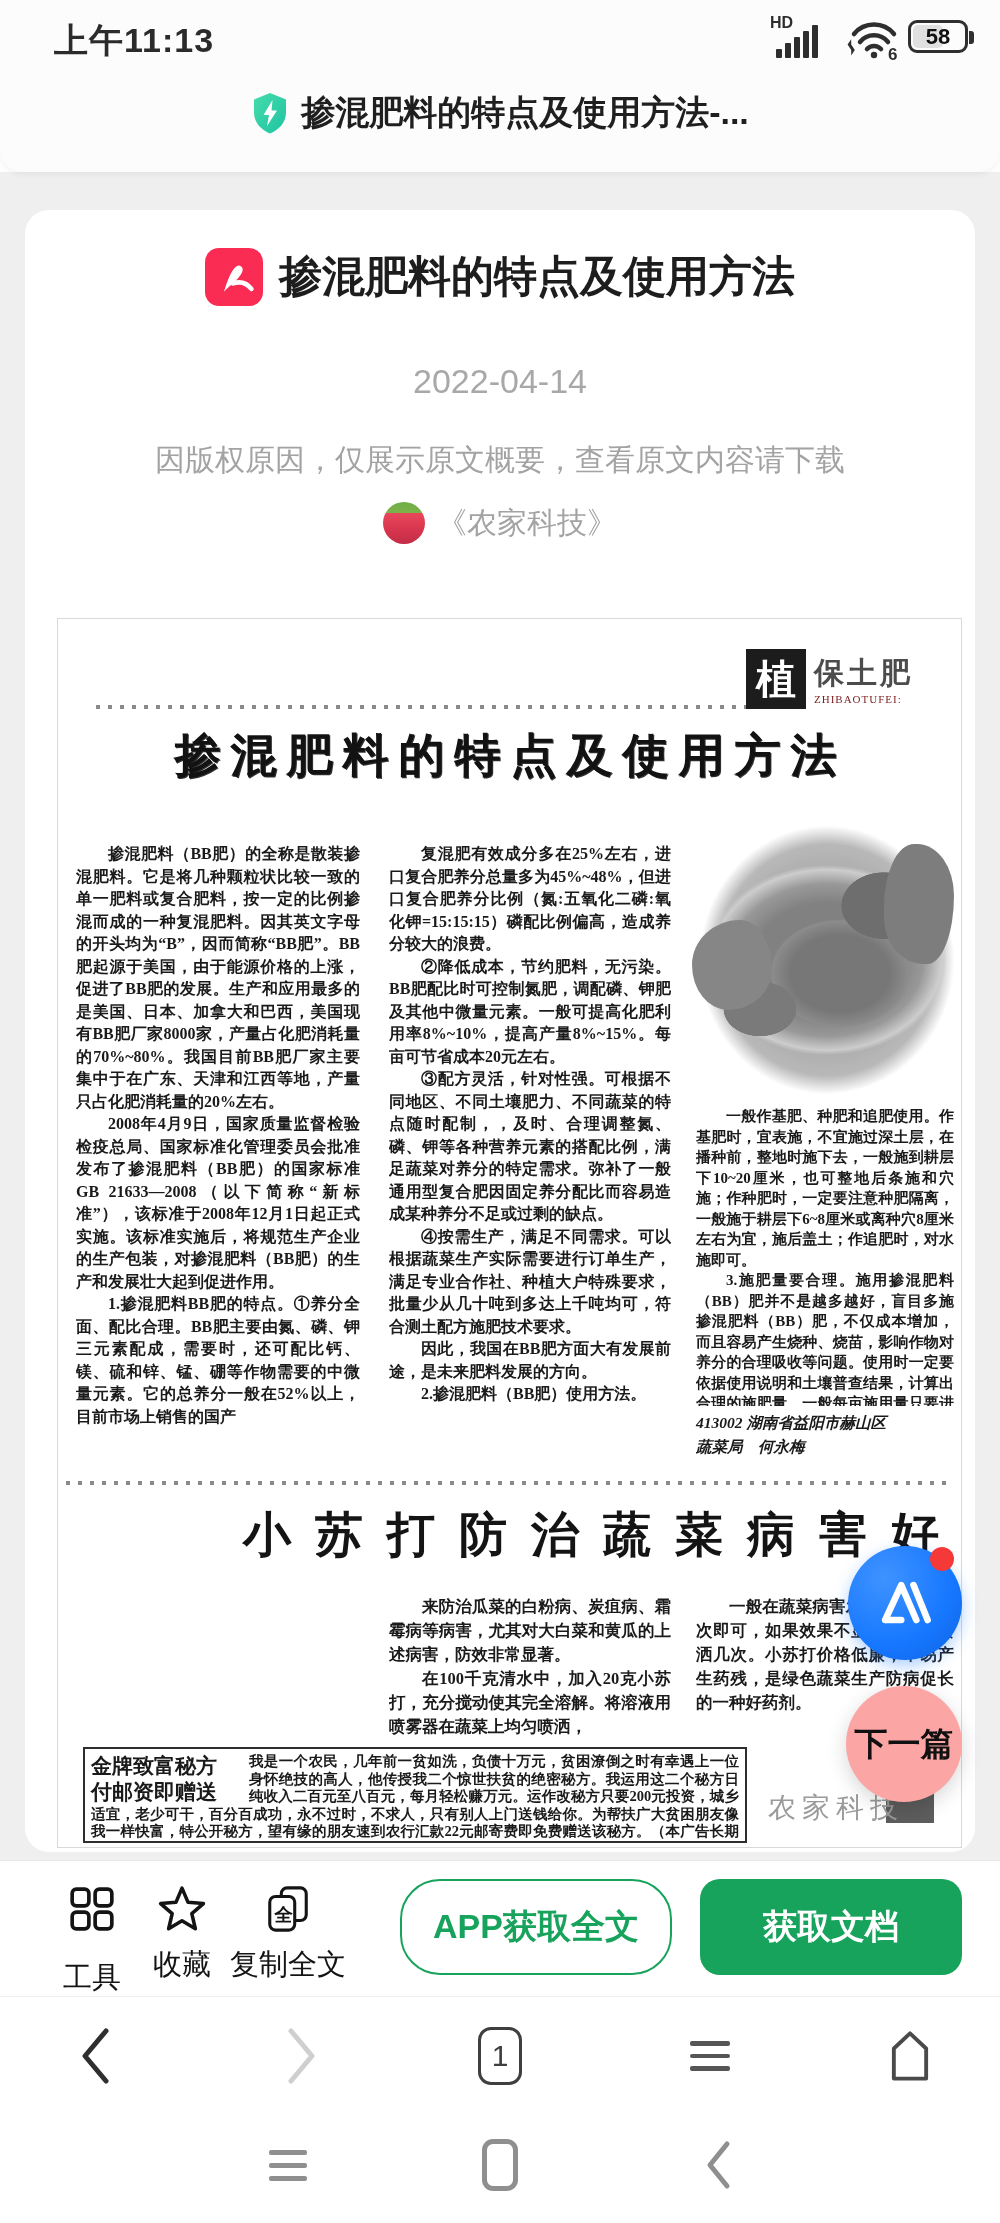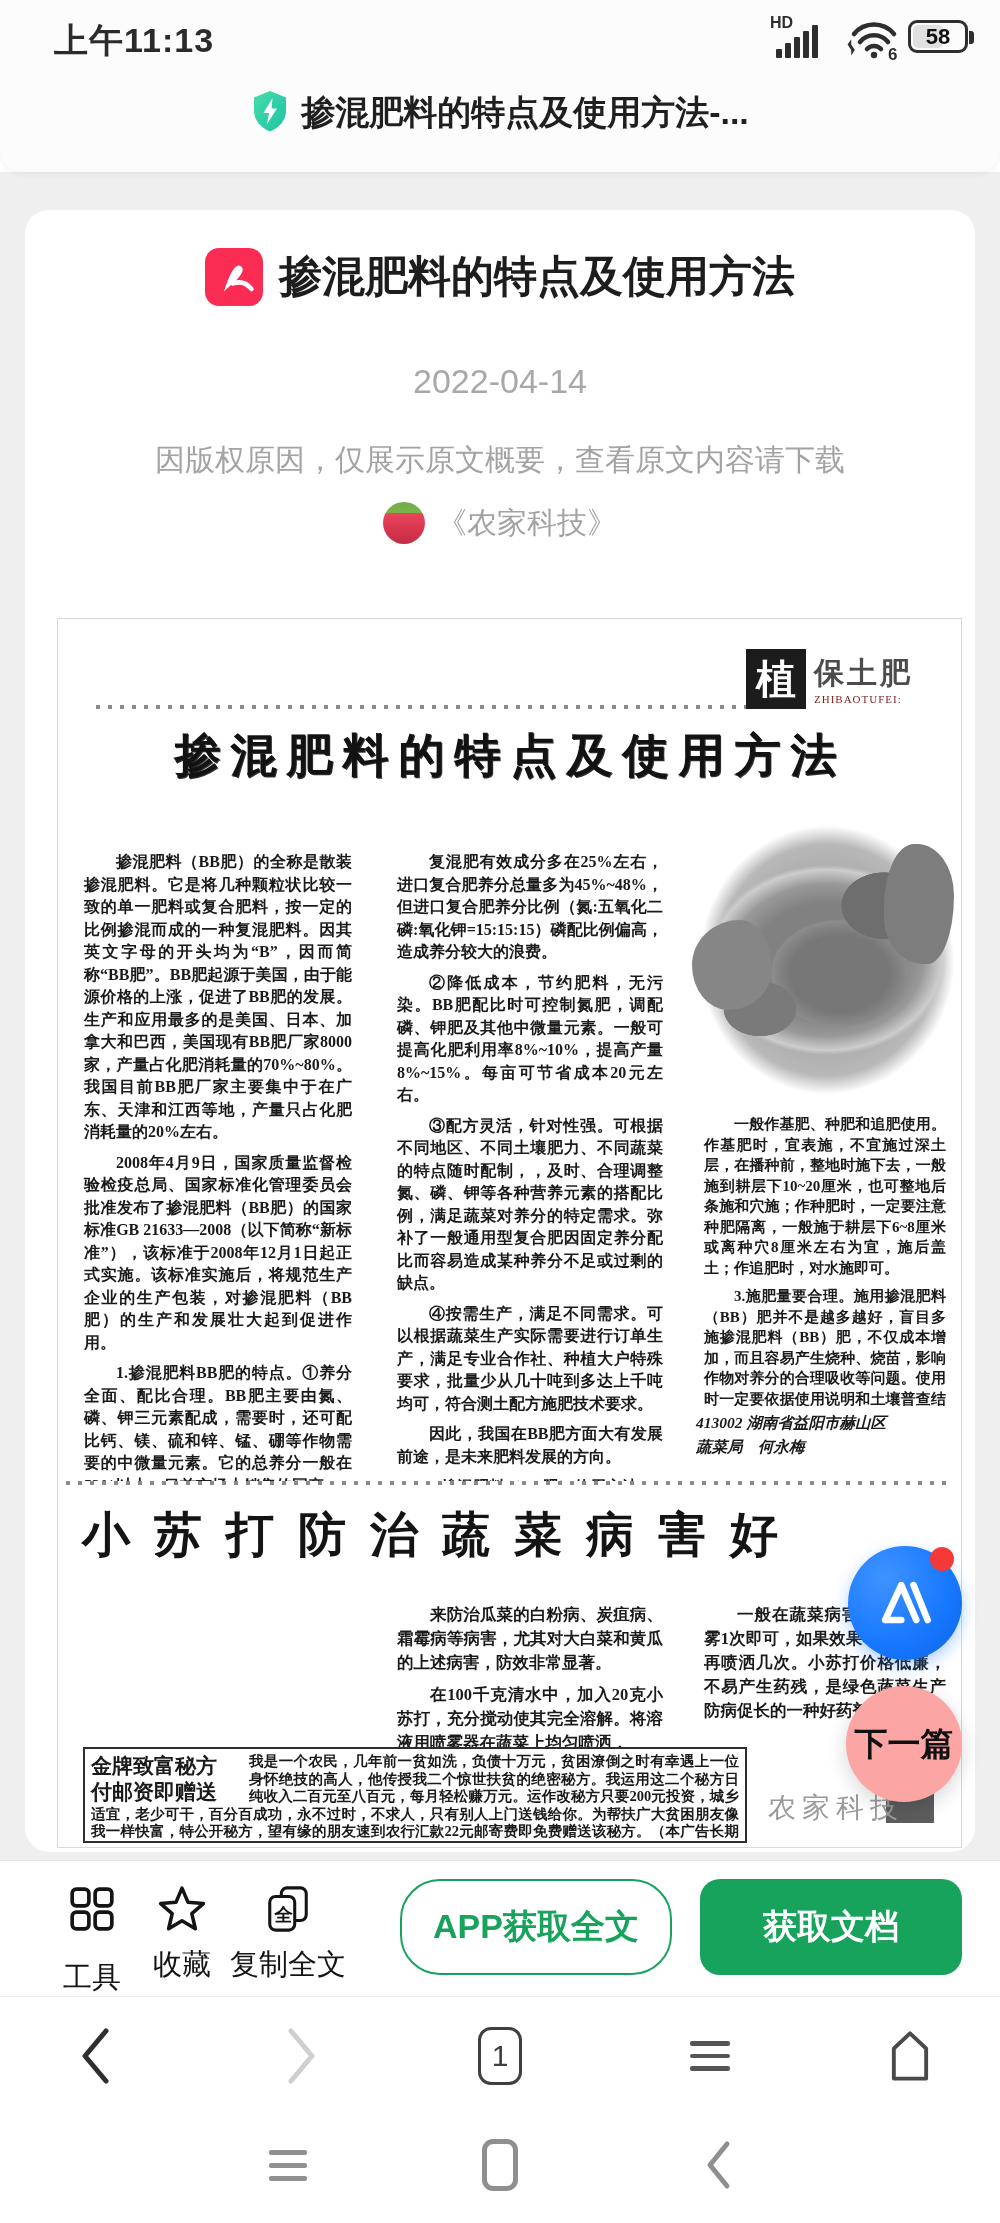--- a/index.html
+++ b/index.html
@@ -20,21 +20,21 @@
   .sig .hd{position:absolute;left:0;top:-2px;font-size:16px;font-weight:bold;color:#2e2e2e;}
   .sig .bars{position:absolute;left:6px;bottom:2px;display:flex;align-items:flex-end;gap:3px;}
   .sig .bars i{display:block;width:6px;background:#2e2e2e;border-radius:1px;}
   .wifi{position:absolute;left:846px;top:4px;width:56px;height:46px;}
   .batt{position:absolute;left:908px;top:10px;width:60px;height:33px;border:3px solid #2f2f2f;border-radius:9px;}
   .batt .fill{position:absolute;left:2px;top:2px;bottom:2px;width:55%;background:#e0e0e0;border-radius:5px;}
   .batt .num{position:absolute;inset:0;display:flex;align-items:center;justify-content:center;
              font-size:22px;font-weight:bold;color:#111;}
   .batt .nub{position:absolute;right:-9px;top:8px;width:5px;height:13px;background:#2f2f2f;border-radius:0 3px 3px 0;}
 
-  .title-row{position:absolute;left:0;top:90px;width:100%;display:flex;justify-content:center;gap:12px;}
+  .title-row{position:absolute;left:0;top:90px;width:100%;display:flex;align-items:center;justify-content:center;gap:12px;}
   .title-row .ttl{font-size:34px;font-weight:bold;color:#1f1f1f;}
 
   
   .page-bg{position:absolute;left:0;top:172px;width:1000px;height:1688px;background:var(--page-bg);}
   .card{position:absolute;left:25px;top:210px;width:950px;height:1642px;background:#fff;border-radius:24px;}
 
   .doc-head{position:absolute;left:25px;top:248px;width:950px;display:flex;align-items:center;justify-content:center;gap:16px;}
   .pdf-ic{width:58px;height:58px;border-radius:14px;background:var(--pdf-red);display:flex;align-items:center;justify-content:center;flex:0 0 auto;}
   .doc-title{font-size:43px;font-weight:bold;color:var(--ink);}
   .doc-date{position:absolute;left:25px;top:362px;width:950px;text-align:center;font-size:34px;color:#a8a8a8;}
@@ -52,21 +52,21 @@
                  display:flex;align-items:center;justify-content:center;font-size:40px;font-weight:bold;}
   .mast-logo .nm{position:absolute;left:68px;top:4px;font-size:30px;font-weight:bold;color:#4c4c4c;letter-spacing:3px;}
   .mast-logo .sub{position:absolute;left:68px;top:44px;font-size:11px;color:#7f1d1d;letter-spacing:1px;}
   .dotline{position:absolute;height:4px;background:repeating-linear-gradient(90deg,#8a8a8a 0 4px,transparent 4px 12px);}
   .dot1{left:38px;top:86px;width:650px;}
   .dot2{left:8px;top:862px;width:888px;}
   .a1-title{position:absolute;left:0;top:106px;width:905px;text-align:center;
             font-size:46px;font-weight:900;letter-spacing:10px;color:#121212;
             text-shadow:1px 1px 0 #333;}
   .colblock{position:absolute;overflow:hidden;text-align:justify;}
-  .colblock p{text-indent:2em;margin:8px;font-weight:600;}
+  .colblock p{text-indent:2em;margin:0;font-weight:600;}
   .a1c1{left:18px;top:224px;width:284px;height:638px;font-size:16px;line-height:22.5px;}
   .a1c2{left:331px;top:224px;width:282px;height:638px;font-size:16px;line-height:22.5px;}
   .a1c3{left:638px;top:487px;width:258px;height:300px;font-size:15px;line-height:20.5px;}
   .byline{position:absolute;left:638px;top:792px;width:258px;font-size:15.5px;line-height:24px;
           font-style:italic;font-weight:600;text-align:left;}
   .byline p{margin:0;}
 
   .photo{position:absolute;left:640px;top:205px;width:258px;height:272px;
          background:
            radial-gradient(60px 45px at 24% 68%,#7a7a7a 0 60%,transparent 61%),
@@ -74,21 +74,21 @@
            radial-gradient(90px 70px at 55% 55%,#777 0 55%,#8b8b8b 75%,transparent 78%),
            radial-gradient(120px 95px at 50% 50%,#818181 0 60%,#979797 80%,#c9c9c9 95%,transparent 100%),
            radial-gradient(closest-side at 50% 50%,#8d8d8d,#b5b5b5 85%,#ffffff 100%);
          border-radius:54% 46% 58% 42% / 48% 58% 42% 52%;
          filter:contrast(1.05);}
   .photo::before{content:"";position:absolute;left:-6px;top:96px;width:80px;height:90px;background:#868686;
          border-radius:60% 40% 55% 45%/50% 55% 45% 50%;}
   .photo::after{content:"";position:absolute;right:2px;top:20px;width:70px;height:120px;background:#7d7d7d;
          border-radius:45% 55% 40% 60%/55% 45% 60% 40%;}
 
-  .a2-title{position:absolute;left:0;top:884px;width:905px;text-align:left;
+  .a2-title{position:absolute;left:0;top:884px;width:905px;text-align:right;
             font-size:48px;font-weight:900;letter-spacing:24px;color:#141414;text-indent:24px;}
   .a2c1{left:18px;top:976px;width:284px;height:152px;font-size:16.5px;line-height:24px;}
   .a2c2{left:331px;top:976px;width:282px;height:152px;font-size:16.5px;line-height:24px;}
   .a2c3{left:638px;top:976px;width:258px;height:176px;font-size:16.5px;line-height:24px;}
   .a2-author{text-align:right;padding-right:26px;text-indent:0 !important;}
 
   .adbox{position:absolute;left:25px;top:1128px;width:664px;height:96px;border:2px solid #2e2e2e;
          padding:4px 6px;overflow:hidden;}
   .adbox .lead{float:left;width:152px;font-size:21px;font-weight:900;line-height:26px;margin-right:6px;}
   .adbox .body{font-size:14.5px;font-weight:700;line-height:17.5px;text-align:justify;}

